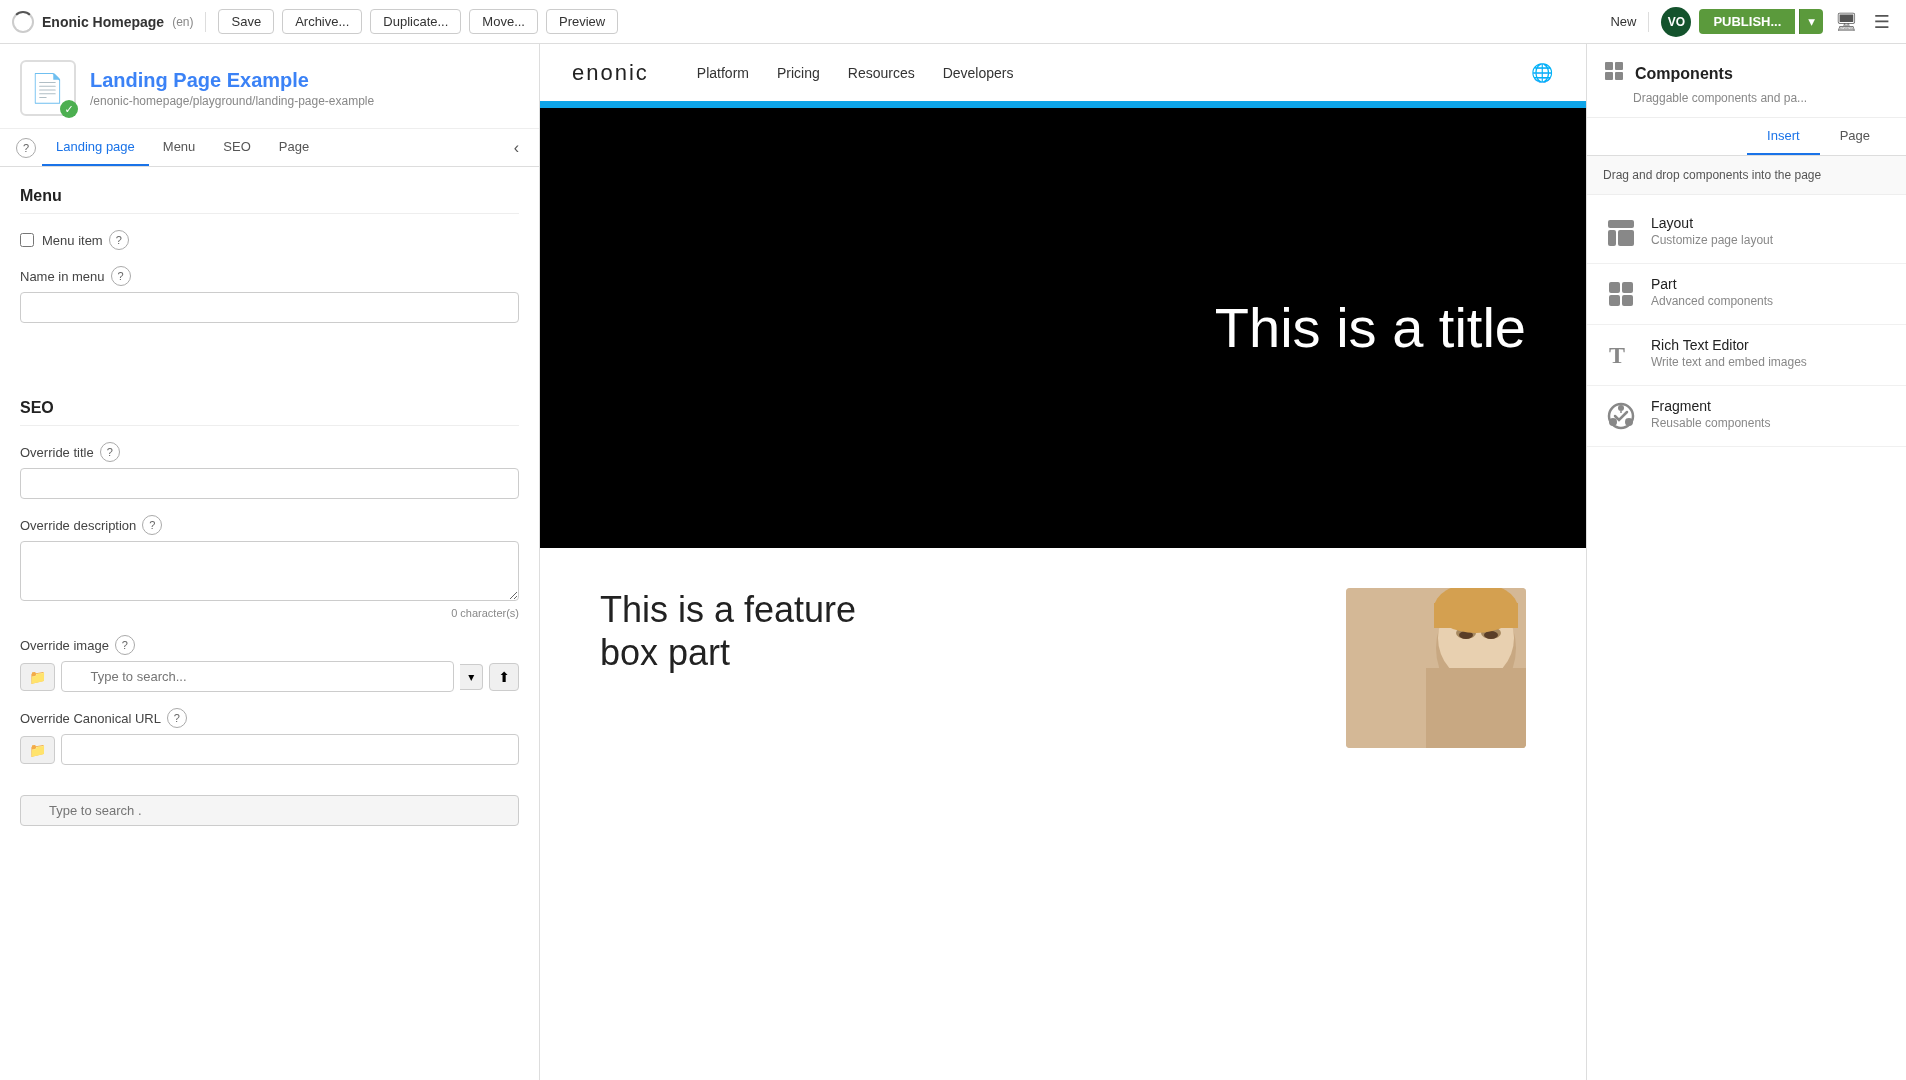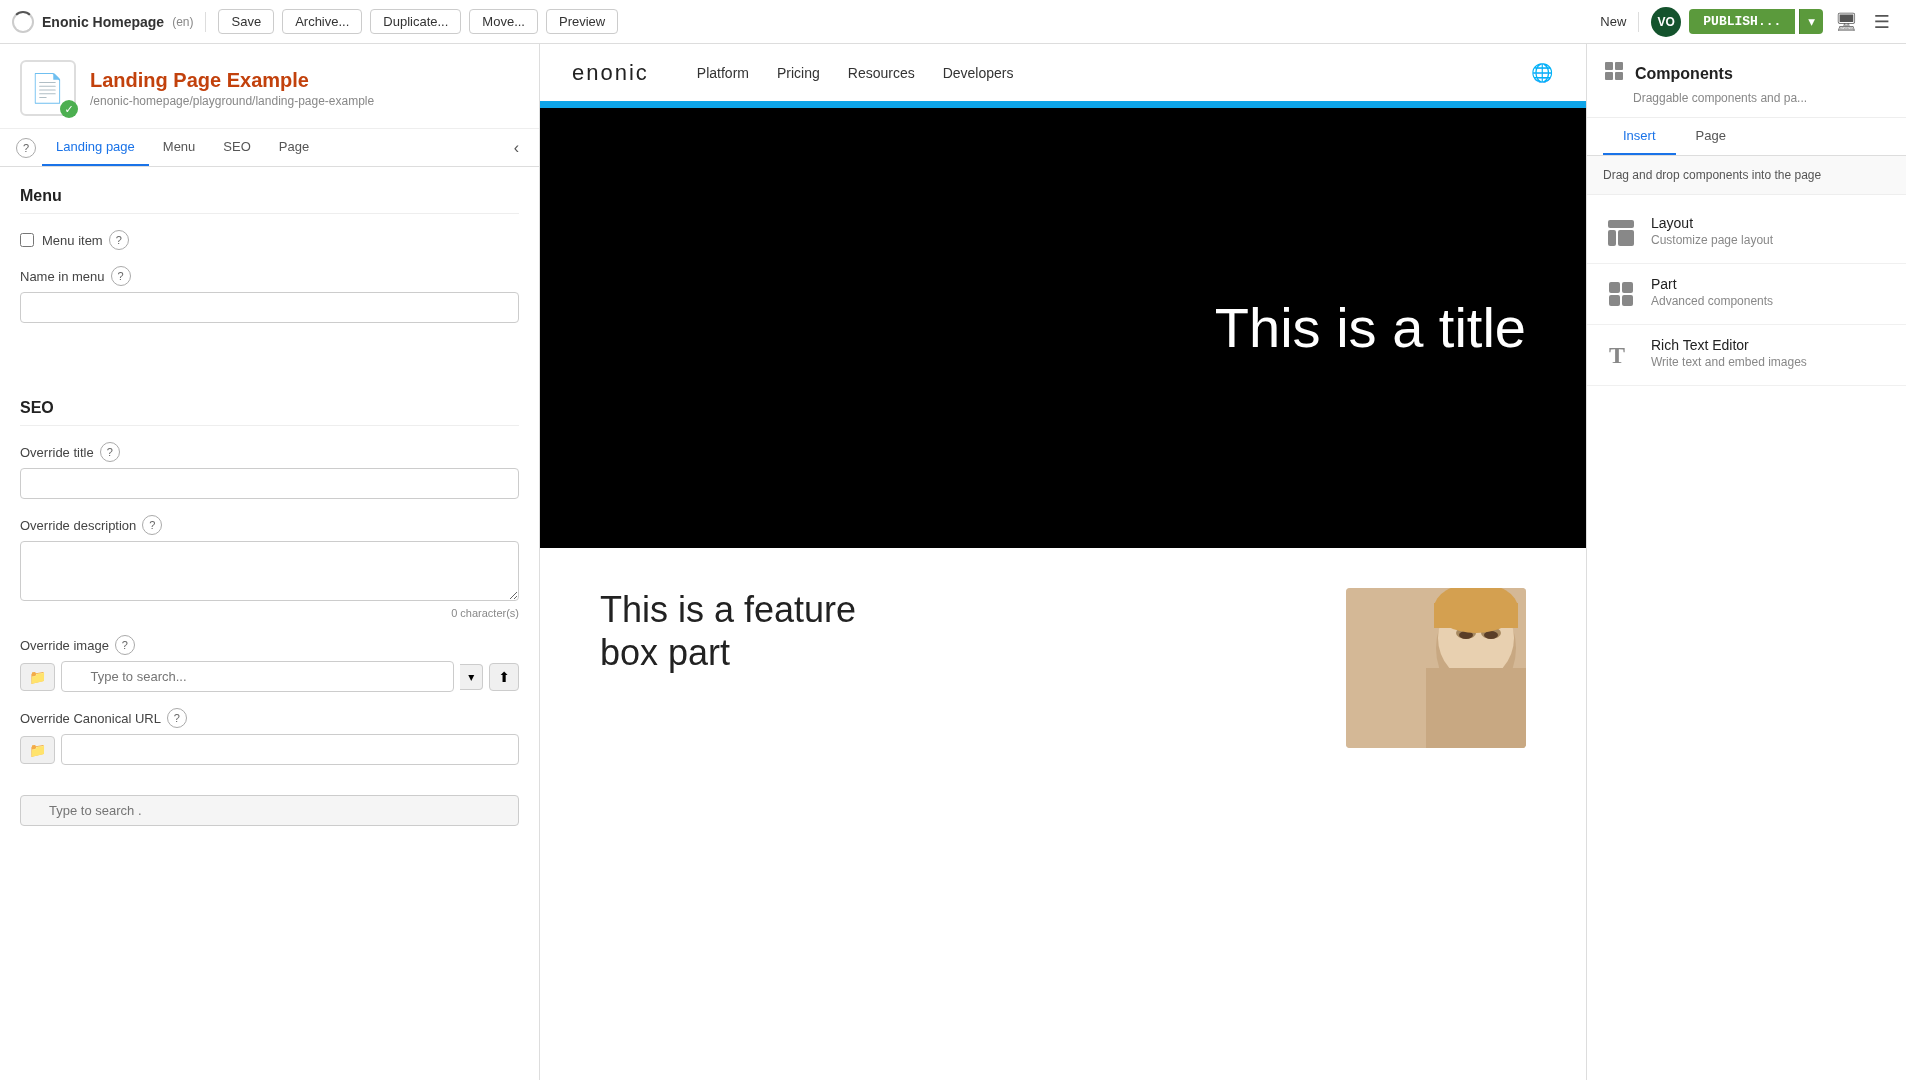--- a/index.html
+++ b/index.html
@@ -24,21 +24,21 @@
       background: none; border: none; font-size: 13px; cursor: pointer; color: #333; margin-left: auto;
     }
     .toolbar-spacer { flex: 1; }
     .toolbar-publish-area { display: flex; align-items: center; gap: 4px; }
     .toolbar-avatar {
       width: 30px; height: 30px; border-radius: 50%; background: #14532d; color: #fff;
       display: flex; align-items: center; justify-content: center; font-size: 12px; font-weight: 700;
     }
     .toolbar-publish-btn {
       background: #5b9a3c; color: #fff; border: none; border-radius: 4px 0 0 4px;
-      padding: 5px 14px; font-size: 13px; cursor: pointer; font-weight: 600; font-family: Liberation Mono, monospace;
+      padding: 5px 14px; font-size: 13px; cursor: pointer; font-weight: 600;
     }
     .toolbar-publish-dropdown {
       background: #5b9a3c; color: #fff; border: none; border-left: 1px solid #4a8030;
       border-radius: 0 4px 4px 0; padding: 5px 8px; cursor: pointer;
     }
     .toolbar-icon-btn {
       background: none; border: none; cursor: pointer; color: #555; font-size: 18px; padding: 0 4px;
     }
 
     
@@ -61,21 +61,21 @@
       display: flex; align-items: center; justify-content: center; flex-shrink: 0; position: relative;
     }
     .content-icon-inner {
       font-size: 28px; color: #555;
     }
     .check-badge {
       position: absolute; bottom: -4px; right: -4px; width: 18px; height: 18px;
       background: #4caf50; border-radius: 50%; display: flex; align-items: center; justify-content: center;
       color: #fff; font-size: 11px;
     }
-    .content-info h1 { font-size: 20px; font-weight: 600; color: #c2410c; line-height: 1.2; }
+    .content-info h1 { font-size: 20px; font-weight: 600; color: #3b82f6; line-height: 1.2; }
     .content-path { font-size: 12px; color: #888; margin-top: 2px; }
 
     
     .tabs {
       display: flex; align-items: center; border-bottom: 1px solid #ddd; padding: 0 16px;
       background: #fff; flex-shrink: 0; gap: 0;
     }
     .tab {
       padding: 10px 14px; font-size: 13px; color: #555; cursor: pointer; border-bottom: 2px solid transparent;
       white-space: nowrap;
@@ -181,21 +181,21 @@
     }
     .right-panel-header {
       padding: 16px 16px 12px; border-bottom: 1px solid #eee;
     }
     .right-panel-title-row { display: flex; align-items: center; gap: 10px; margin-bottom: 4px; }
     .right-panel-icon { font-size: 20px; color: #555; }
     .right-panel-title { font-size: 16px; font-weight: 600; color: #222; }
     .right-panel-subtitle { font-size: 12px; color: #888; margin-left: 30px; }
 
     .right-panel-tabs {
-      display: flex; border-bottom: 1px solid #ddd; padding: 0 16px; margin-bottom: 0;
+      display: flex; border-bottom: 1px solid #ddd; padding: 0 16px; margin-bottom: 0; justify-content: flex-end;
     }
     .right-panel-tab {
       padding: 10px 20px; font-size: 13px; color: #555; cursor: pointer;
       border-bottom: 2px solid transparent;
     }
     .right-panel-tab.active { color: #1a73e8; border-bottom-color: #1a73e8; font-weight: 500; }
 
     .right-panel-drag-info {
       padding: 12px 16px; font-size: 12px; color: #555; background: #f9f9f9;
       border-bottom: 1px solid #eee;
@@ -451,17 +451,36 @@
           <svg width="32" height="32" viewBox="0 0 32 32">
             <text x="4" y="24" font-size="24" font-weight="bold" fill="#888" font-family="serif">T</text>
           </svg>
         </div>
         <div class="component-item-info">
           <div class="component-item-name">Rich Text Editor</div>
           <div class="component-item-desc">Write text and embed images</div>
         </div>
       </div>
 
+      <div class="component-item">
+        <div class="component-item-icon">
+          <svg width="32" height="32" viewBox="0 0 32 32">
+            <circle cx="16" cy="16" r="12" fill="none" stroke="#888" stroke-width="2.5"></circle>
+            <path d="M10 16 L14 20 L22 12" stroke="#888" stroke-width="2.5" fill="none" stroke-linecap="round"></path>
+            <circle cx="16" cy="8" rx="4" fill="#888"></circle>
+            <circle cx="24" cy="22" r="4" fill="#888"></circle>
+            <circle cx="8" cy="22" r="4" fill="#888"></circle>
+            <circle cx="16" cy="8" r="3" fill="#888"></circle>
+            <line x1="16" y1="11" x2="16" y2="13" stroke="#888" stroke-width="1.5"></line>
+            <line x1="21" y1="20" x2="22" y2="19" stroke="#888" stroke-width="1.5"></line>
+            <line x1="11" y1="20" x2="10" y2="19" stroke="#888" stroke-width="1.5"></line>
+          </svg>
+        </div>
+        <div class="component-item-info">
+          <div class="component-item-name">Fragment</div>
+          <div class="component-item-desc">Reusable components</div>
+        </div>
+      </div>
 
     </div>
   </div>
 
 </div>
 
 </body></html>

